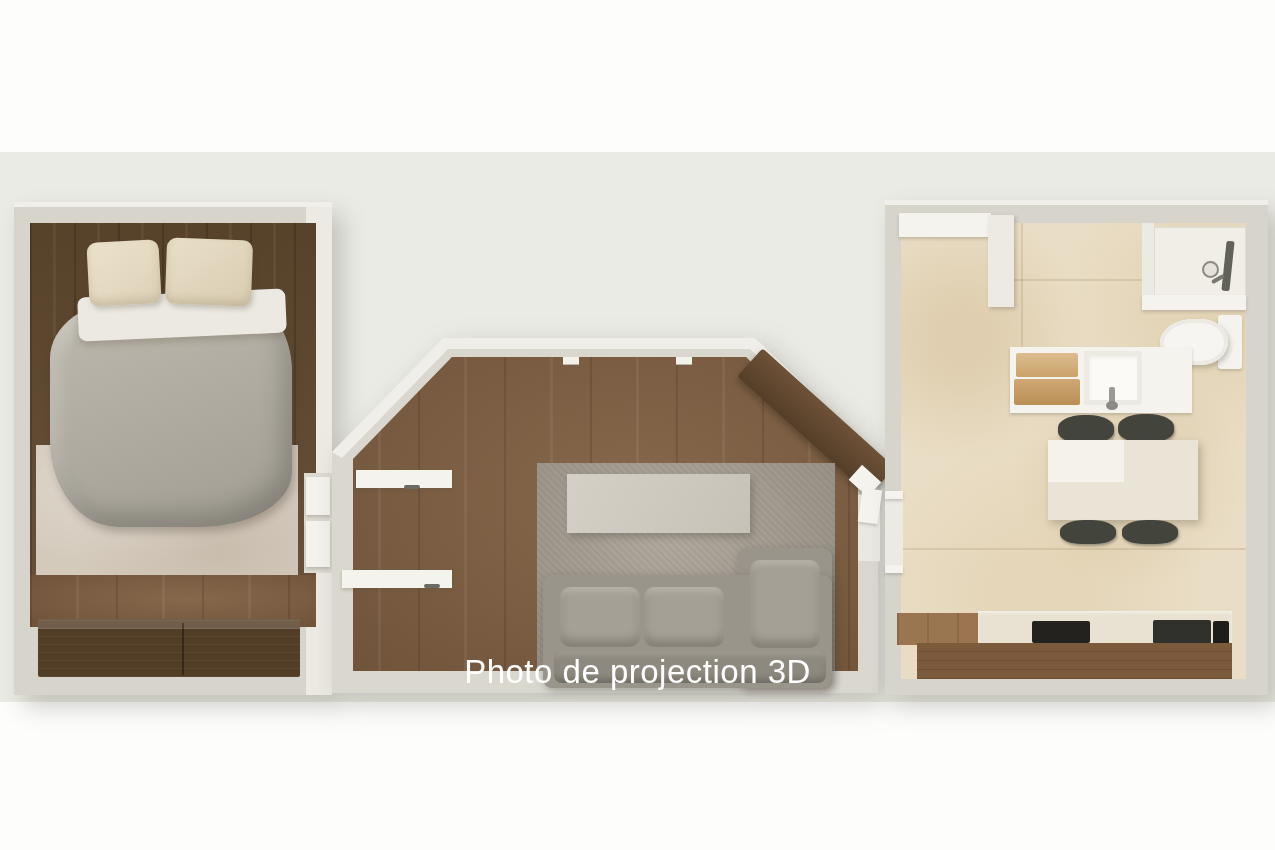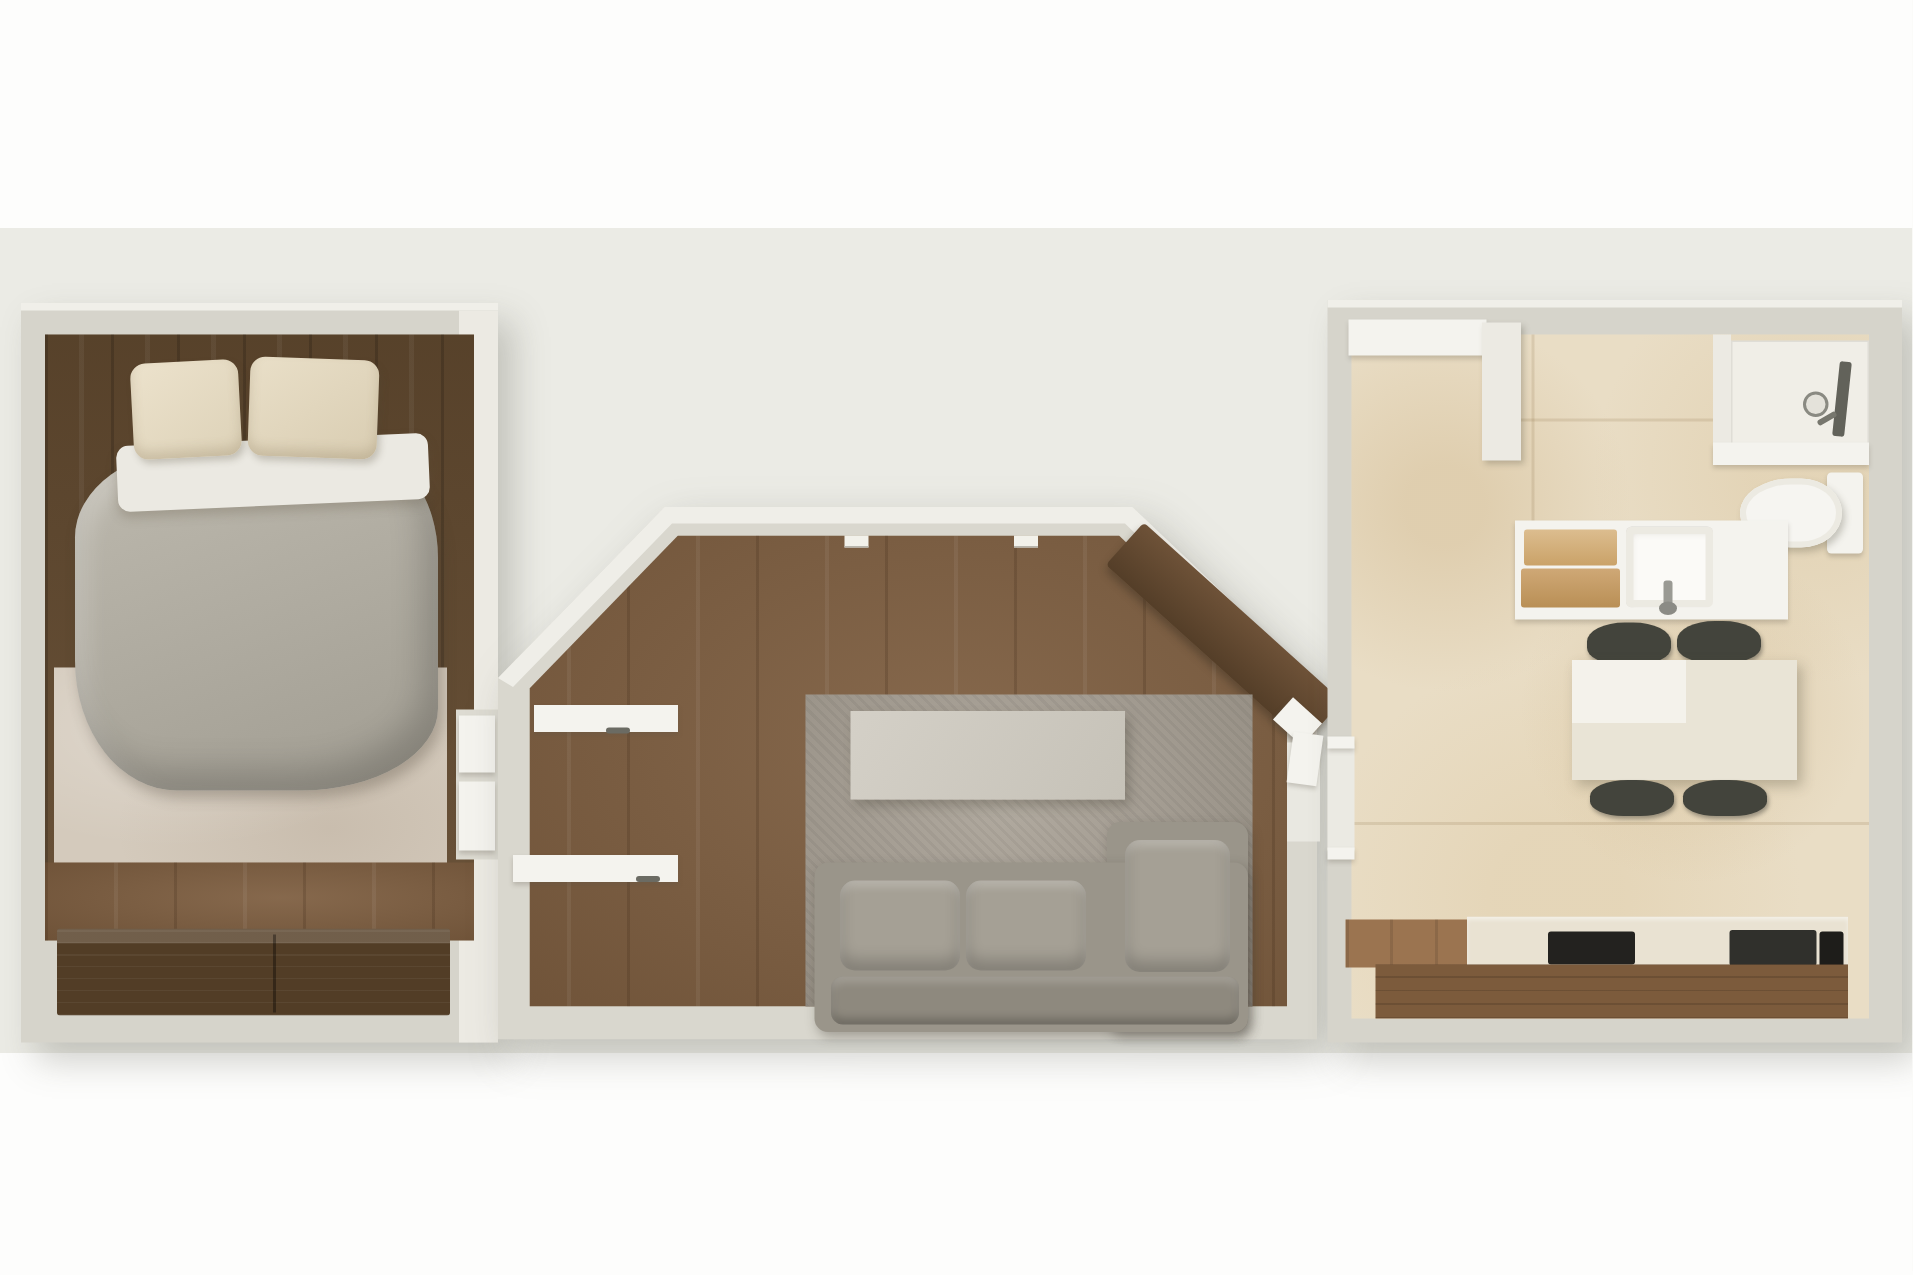--- a/index.html
+++ b/index.html
@@ -170,14 +170,15 @@
     <div class="abs" style="left:147px;top:416px;width:58px;height:22px;background:#23221f;border-radius:2px;"></div>
     <div class="abs" style="left:268px;top:415px;width:58px;height:24px;background:#30302c;border-radius:2px;"></div>
     <div class="abs" style="left:328px;top:416px;width:16px;height:24px;background:#1e1d1a;border-radius:2px;"></div>
     <div class="abs wood-front" style="left:32px;top:438px;width:315px;height:36px;"></div>
 
     <div class="abs" style="left:0px;top:292px;width:18px;height:70px;background:#ebeae3;"></div>
     <div class="abs white-fix" style="left:0px;top:286px;width:18px;height:8px;"></div>
     <div class="abs white-fix" style="left:0px;top:360px;width:18px;height:8px;"></div>
   </div>
 
+  <div class="abs caption" style="left:50%;top:653px;transform:translateX(-50%);">Photo de projection 3D</div>
 
 </div>
 
 </body></html>

